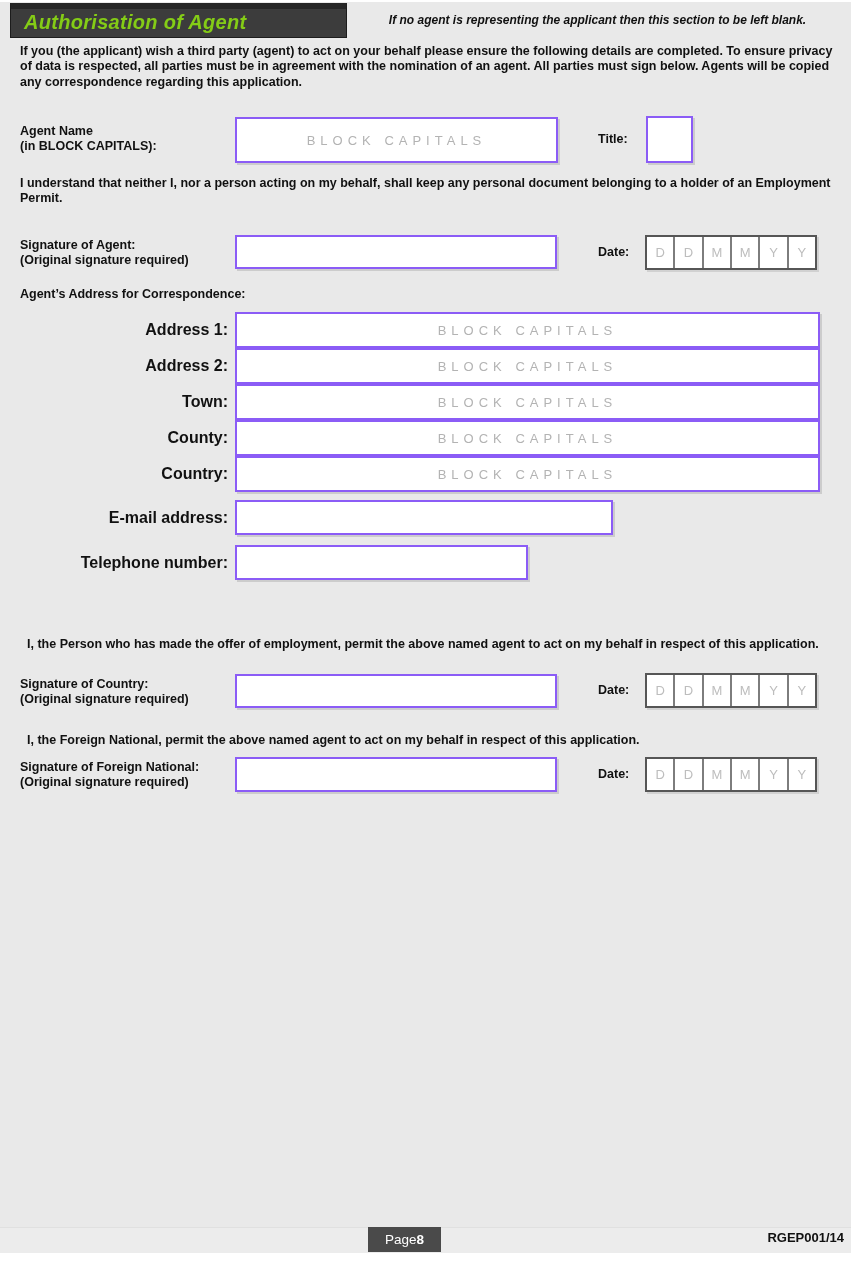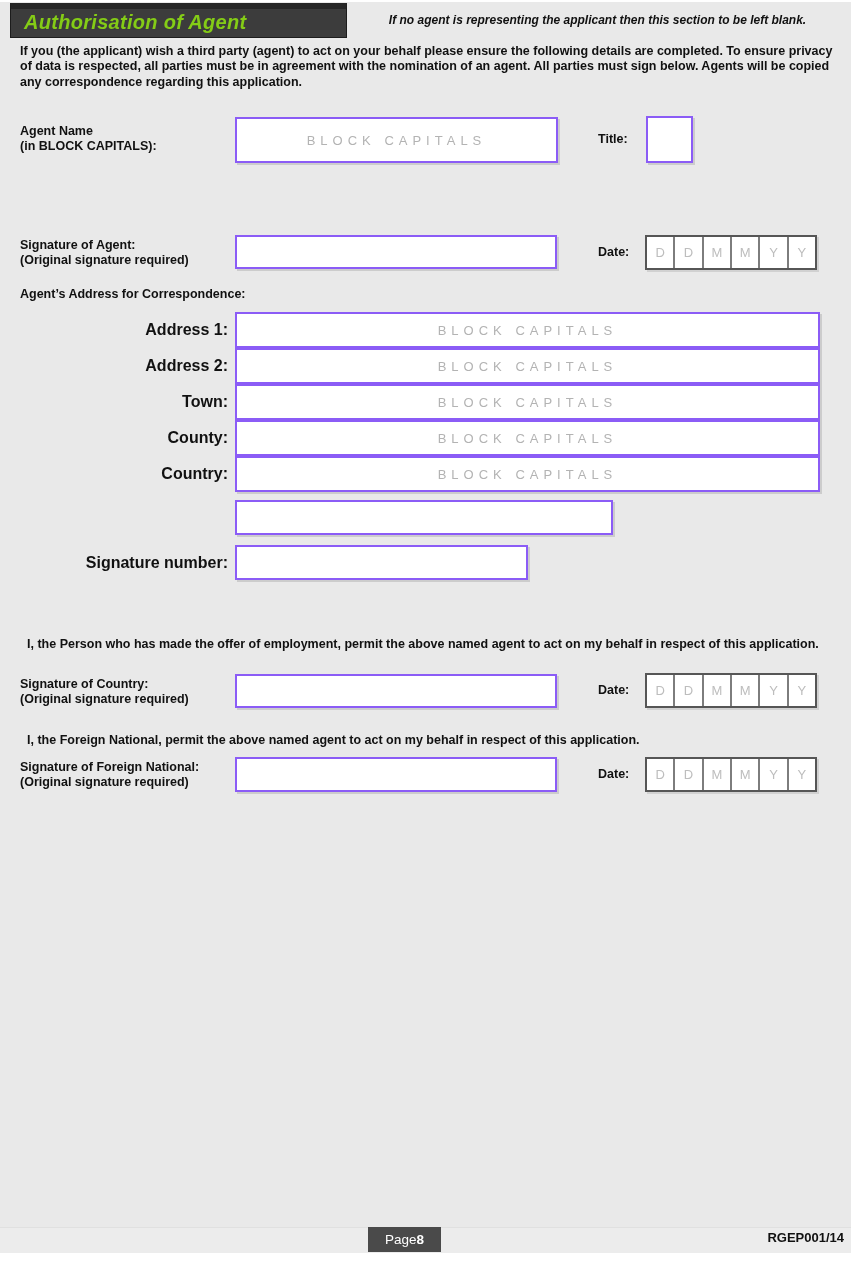--- a/index.html
+++ b/index.html
@@ -54,20 +54,21 @@
   <div class="para" id="intro" style="left:20px;top:44px;width:822px;">If you (the applicant) wish a third party (agent) to act on your behalf please ensure the following details are completed. To ensure privacy of data is respected, all parties must be in agreement with the nomination of an agent. All parties must sign below. Agents will be copied any correspondence regarding this application.</div>
 
   <div class="lbl" style="left:20px;top:124px;">
     <div>Agent Name</div>
     <div>(in BLOCK CAPITALS):</div>
   </div>
   <input class="box caps" style="left: 235px; top: 117px; width: 323px; height: 46px;" placeholder="BLOCK CAPITALS">
   <div class="lbl" style="left:598px;top:132px;width:44px;">Title:</div>
   <input class="box" style="left: 646px; top: 116px; width: 47px; height: 47px; text-align: center;">
 
+  <div class="para" style="left:20px;top:176px;width:812px;">I understand that neither I, nor a person acting on my behalf, shall keep any personal document belonging to a holder of an Employment Permit.</div>
 
   <div class="lbl" style="left:20px;top:238px;">
     <div>Signature of Agent:</div>
     <div>(Original signature required)</div>
   </div>
   <input class="box" style="left: 235px; top: 235px; width: 322px; height: 34px;">
   <div class="lbl" style="left:598px;top:245px;">Date:</div>
   <div class="dategroup" style="left:645px;top:235px;">
     <div class="datecell">D</div>
     <div class="datecell">D</div>
@@ -87,23 +88,24 @@
 
   <div class="rlbl" style="top:384px;line-height:36px;">Town:</div>
   <input class="box caps" style="left: 235px; top: 384px; width: 585px; height: 36px;" placeholder="BLOCK CAPITALS">
 
   <div class="rlbl" style="top:420px;line-height:36px;">County:</div>
   <input class="box caps" style="left: 235px; top: 420px; width: 585px; height: 36px;" placeholder="BLOCK CAPITALS">
 
   <div class="rlbl" style="top:456px;line-height:36px;">Country:</div>
   <input class="box caps" style="left: 235px; top: 456px; width: 585px; height: 36px;" placeholder="BLOCK CAPITALS">
 
+  <div class="rlbl" style="top:500px;line-height:35px;">E-mail address:</div>
   <input class="box" style="left: 235px; top: 500px; width: 378px; height: 35px;">
 
-  <div class="rlbl" style="top:545px;line-height:35px;">Signature number:</div>
+  <div class="rlbl" style="top:545px;line-height:35px;">Telephone number:</div>
   <input class="box" style="left: 235px; top: 545px; width: 293px; height: 35px;">
 
   <div class="para nowrap" style="left:20px;top:637px;">I, the Person who has made the offer of employment, permit the above named agent to act on my behalf in respect of this application.</div>
 
   <div class="lbl" style="left:20px;top:677px;">
     <div>Signature of Country:</div>
     <div>(Original signature required)</div>
   </div>
   <input class="box" style="left: 235px; top: 674px; width: 322px; height: 34px;">
   <div class="lbl" style="left:598px;top:683px;">Date:</div>

